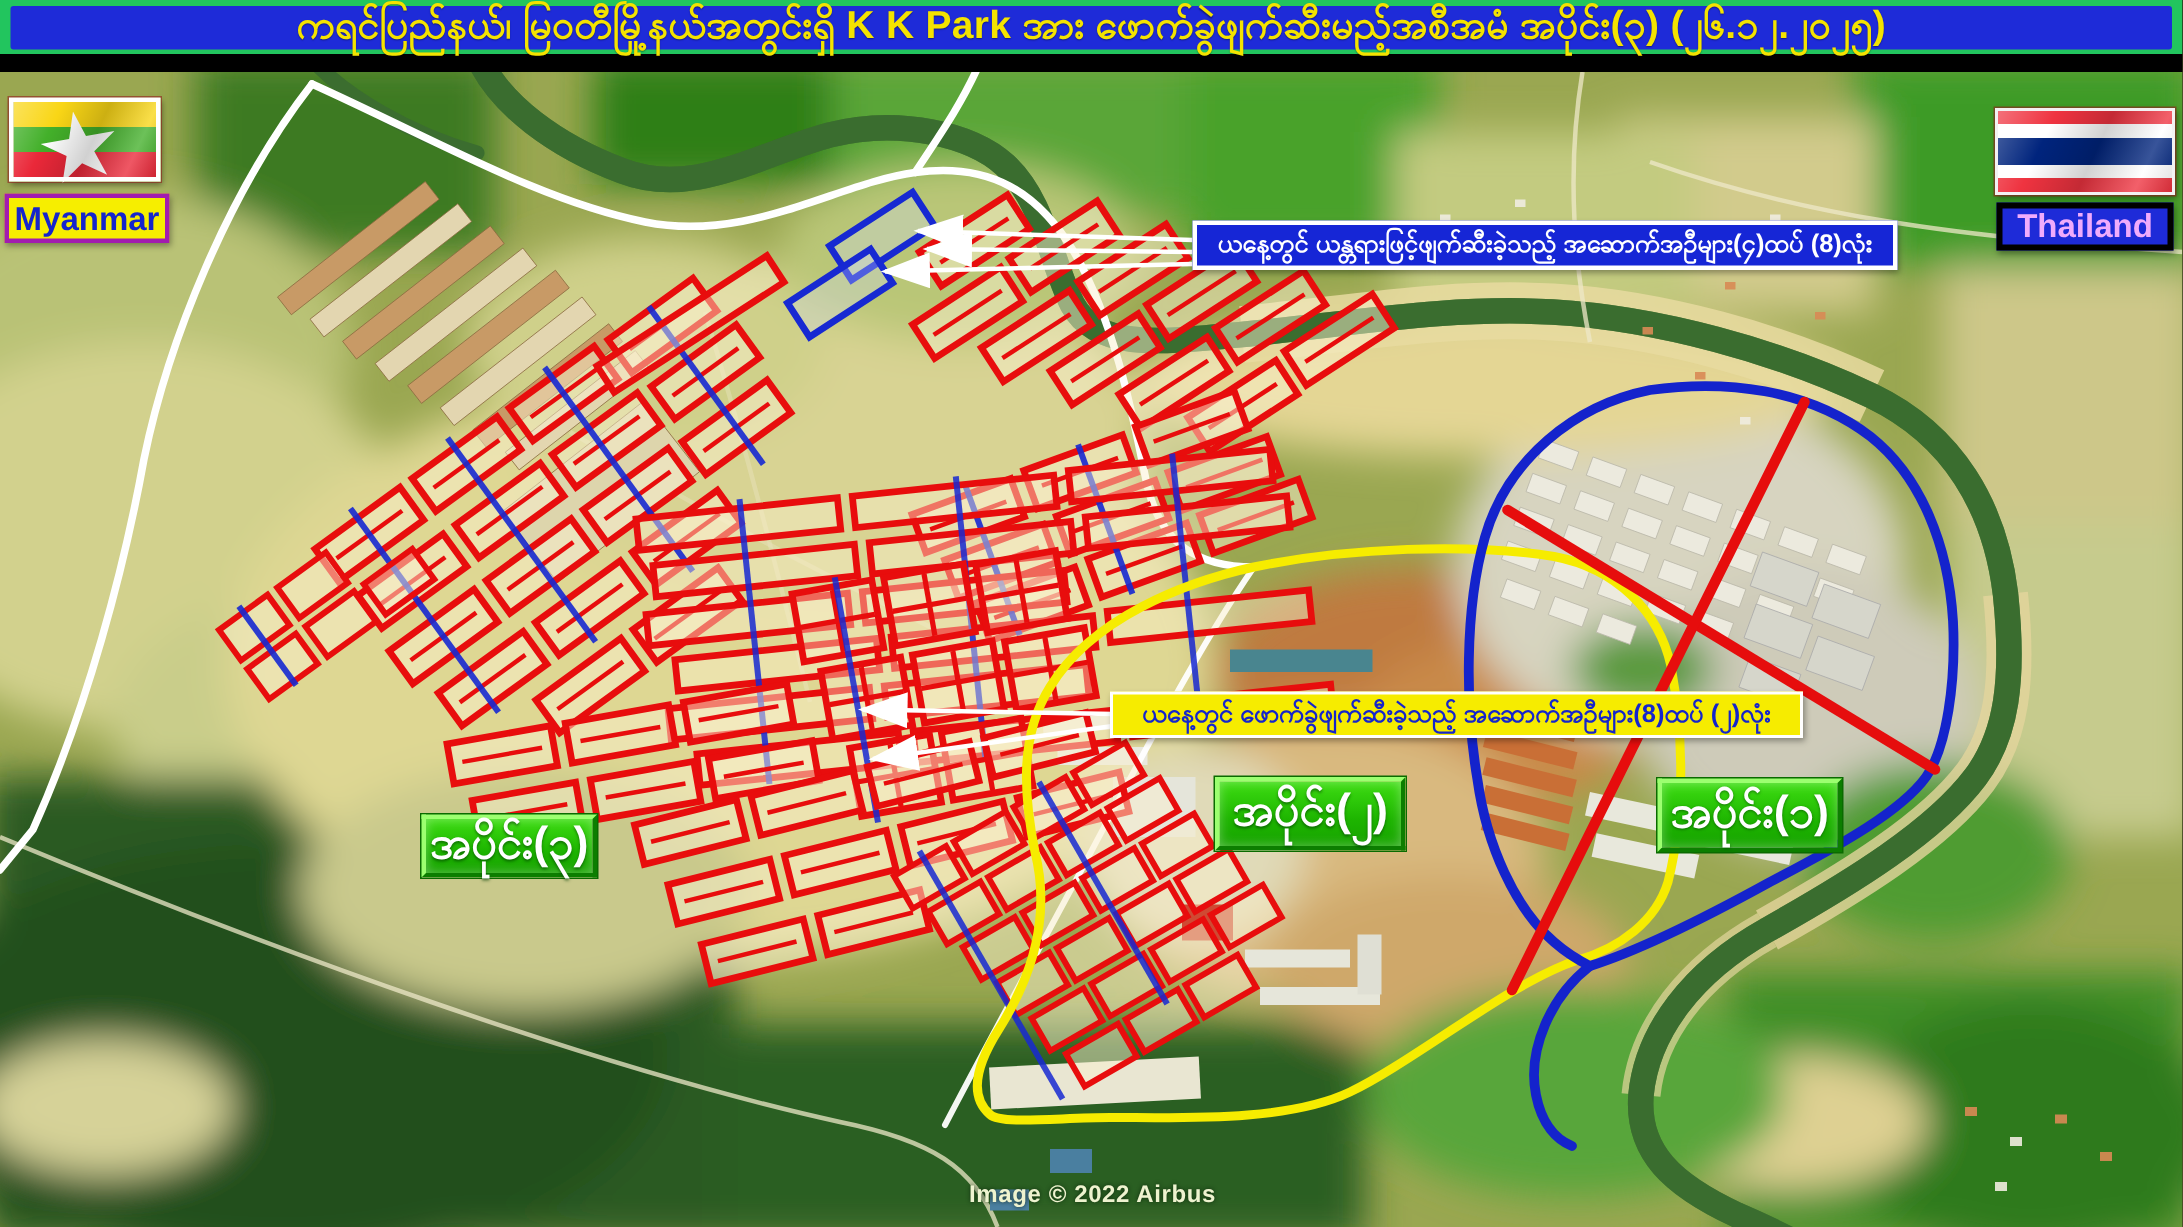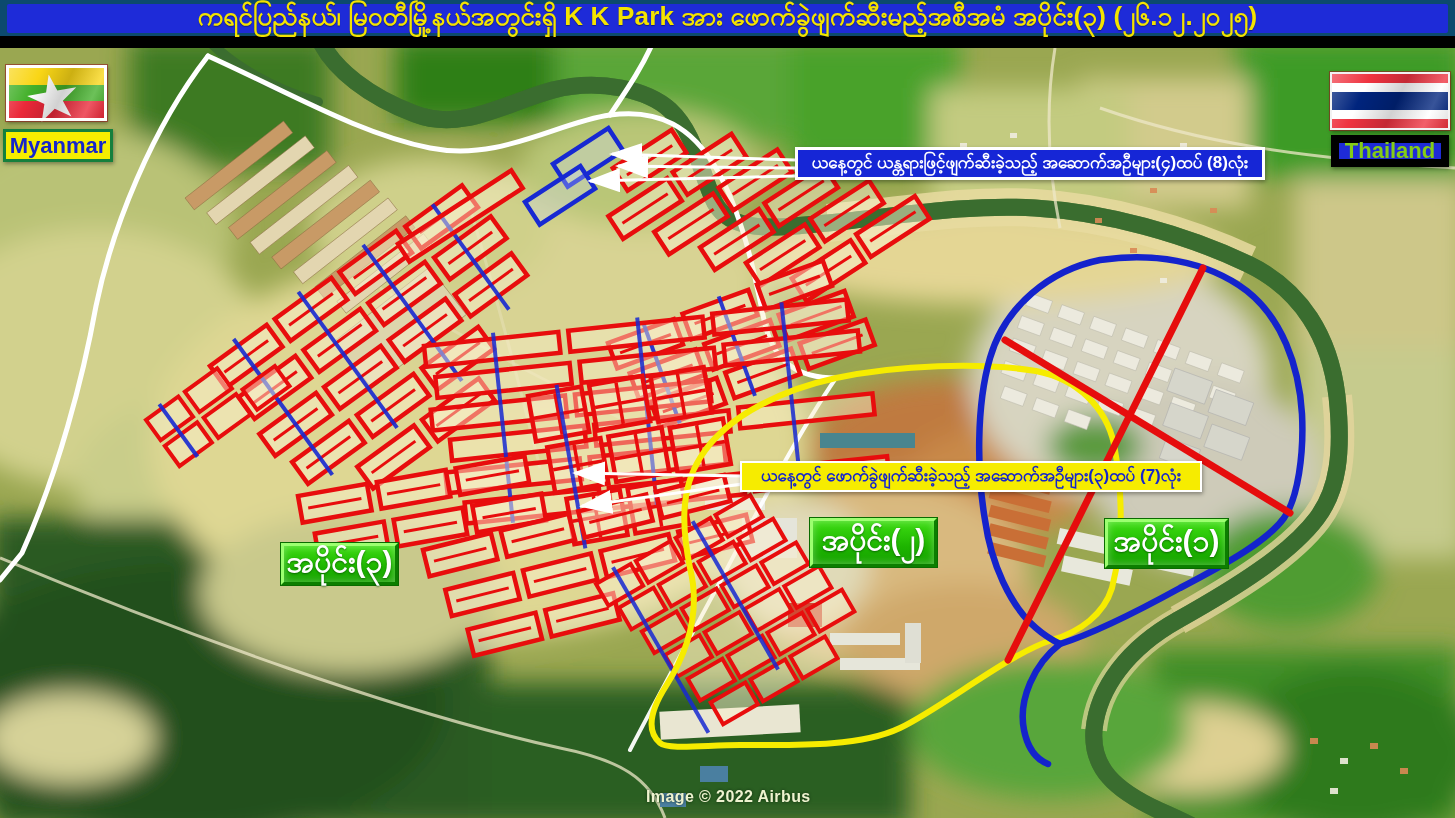--- a/index.html
+++ b/index.html
@@ -1,32 +1,32 @@
 <!DOCTYPE html>
 <html><head>
 <meta charset="utf-8">
 <style>
   html,body{margin:0;padding:0;background:#000;}
   body{width:1455px;height:818px;overflow:hidden;font-family:"Liberation Sans",sans-serif;position:relative;}
-  .titlebar{position:absolute;left:0;top:0;width:1455px;height:36px;background:#0c4a6e;box-sizing:border-box;padding:4px 7px 3px;}
+  .titlebar{position:absolute;left:0;top:0;width:1455px;height:36px;background:#22c55e;box-sizing:border-box;padding:4px 7px 3px;}
   .titlebar-inner{height:100%;background:#1e2bd8;border-radius:2px;display:flex;align-items:center;justify-content:center;}
   .titlebar-inner span{color:#f4e300;font-weight:bold;font-size:26px;letter-spacing:.2px;text-shadow:0 1px 1px rgba(0,0,0,.4);white-space:nowrap;}
   .map{position:absolute;left:0;top:48px;width:1455px;height:770px;overflow:hidden;background:#9aa751;}
   .map > svg{position:absolute;left:0;top:0;}
   .ov{position:absolute;box-sizing:border-box;}
   
   .flag{border:3px solid #fff;box-shadow:0 0 0 1px rgba(150,30,30,.6),1px 2px 4px rgba(0,0,0,.4);}
   .flag .sheen{position:absolute;left:0;top:0;right:0;bottom:0;background:linear-gradient(115deg,rgba(255,255,255,.30),rgba(255,255,255,0) 28%,rgba(0,0,0,.18) 55%,rgba(255,255,255,.22) 82%,rgba(0,0,0,.12));}
   .flag-mm{background:linear-gradient(180deg,#f9d616 0%,#f9d616 33.3%,#43b02a 33.3%,#43b02a 66.6%,#ea2839 66.6%,#ea2839 100%);}
   .flag-mm .star{position:absolute;left:18px;top:6px;width:52px;height:50px;background:#fff;transform:rotate(-10deg);
     clip-path:polygon(50% 0%,61% 35%,98% 35%,68% 57%,79% 91%,50% 70%,21% 91%,32% 57%,2% 35%,39% 35%);filter:drop-shadow(1px 1px 1px rgba(0,0,0,.25));}
   .flag-th{background:linear-gradient(180deg,#ef3340 0%,#ef3340 16.6%,#fff 16.6%,#fff 33.3%,#00247d 33.3%,#00247d 66.6%,#fff 66.6%,#fff 83.3%,#ef3340 83.3%,#ef3340 100%);border:2px solid #f2f2f2;}
   .flag-label{display:flex;align-items:center;justify-content:center;font-weight:bold;font-size:22px;box-shadow:1px 2px 4px rgba(0,0,0,.35);}
-  .label-mm{background:#f6ee00;border:3px solid #15803d;color:#1525cc;}
-  .label-th{background:#1e2bd8;border:8px solid #000000;color:#84cc16;}
+  .label-mm{background:#f6ee00;border:3px solid #a21caf;color:#1525cc;}
+  .label-th{background:#1e2bd8;border:4px solid #000000;color:#f0abfc;}
   
   .callout{display:flex;align-items:center;justify-content:center;font-weight:bold;font-size:17px;white-space:nowrap;box-shadow:1px 2px 4px rgba(0,0,0,.35);}
   .callout-blue{background:#1626d6;border:3px solid #ffffff;color:#ffffff;}
   .callout-yellow{background:#f6ec00;border:2px solid #ffffff;color:#1525cc;}
   
   .green-label{display:flex;align-items:center;justify-content:center;color:#fff;font-weight:bold;font-size:30px;
     background:linear-gradient(180deg,#3ddd12,#1db400 60%,#17a300);
     border:3px solid;border-color:#9cff70 #0c7e00 #0c7e00 #9cff70;
     box-shadow:0 0 0 1px #0a6b00,inset 0 0 8px rgba(255,255,255,.35);
     text-shadow:0 1px 2px rgba(0,60,0,.6);}
@@ -412,21 +412,21 @@
 </div>
 <div class="ov flag-label label-th" style="left:1331px;top:87px;width:118px;height:32px;">
   <span>Thailand</span>
 </div>
 
 <div class="ov callout callout-blue" style="left:795px;top:99px;width:470px;height:33px;">
   <span>ယနေ့တွင် ယန္တရားဖြင့်ဖျက်ဆီးခဲ့သည့် အဆောက်အဦများ(၄)ထပ် (8)လုံး</span>
 </div>
 
 <div class="ov callout callout-yellow" style="left:740px;top:413px;width:462px;height:31px;">
-  <span>ယနေ့တွင် ဖောက်ခွဲဖျက်ဆီးခဲ့သည့် အဆောက်အဦများ(၃)ထပ် (7)လုံး</span>
+  <span>ယနေ့တွင် ဖောက်ခွဲဖျက်ဆီးခဲ့သည့် အဆောက်အဦများ(8)ထပ် (၂)လုံး</span>
 </div>
 
 <div class="ov green-label" style="left:281px;top:495px;width:117px;height:42px;">
   <span>အပိုင်း(၃)</span>
 </div>
 <div class="ov green-label" style="left:810px;top:470px;width:127px;height:49px;">
   <span>အပိုင်း(၂)</span>
 </div>
 <div class="ov green-label" style="left:1105px;top:471px;width:123px;height:49px;">
   <span>အပိုင်း(၁)</span>

